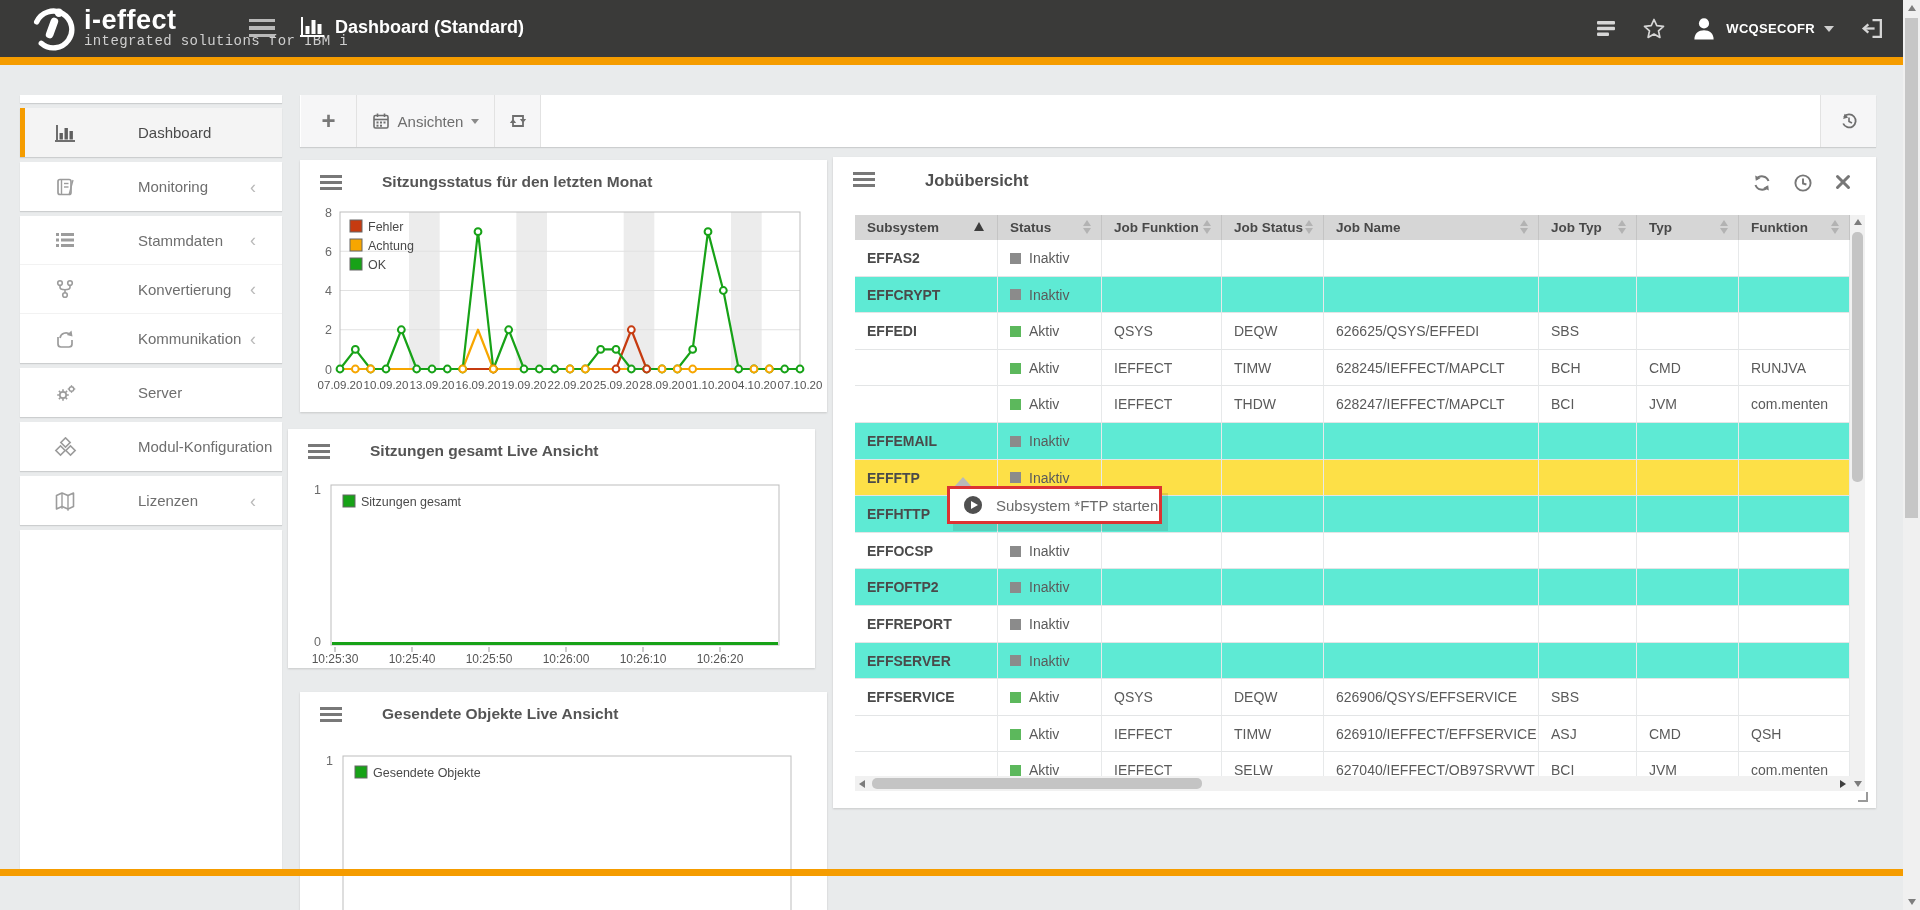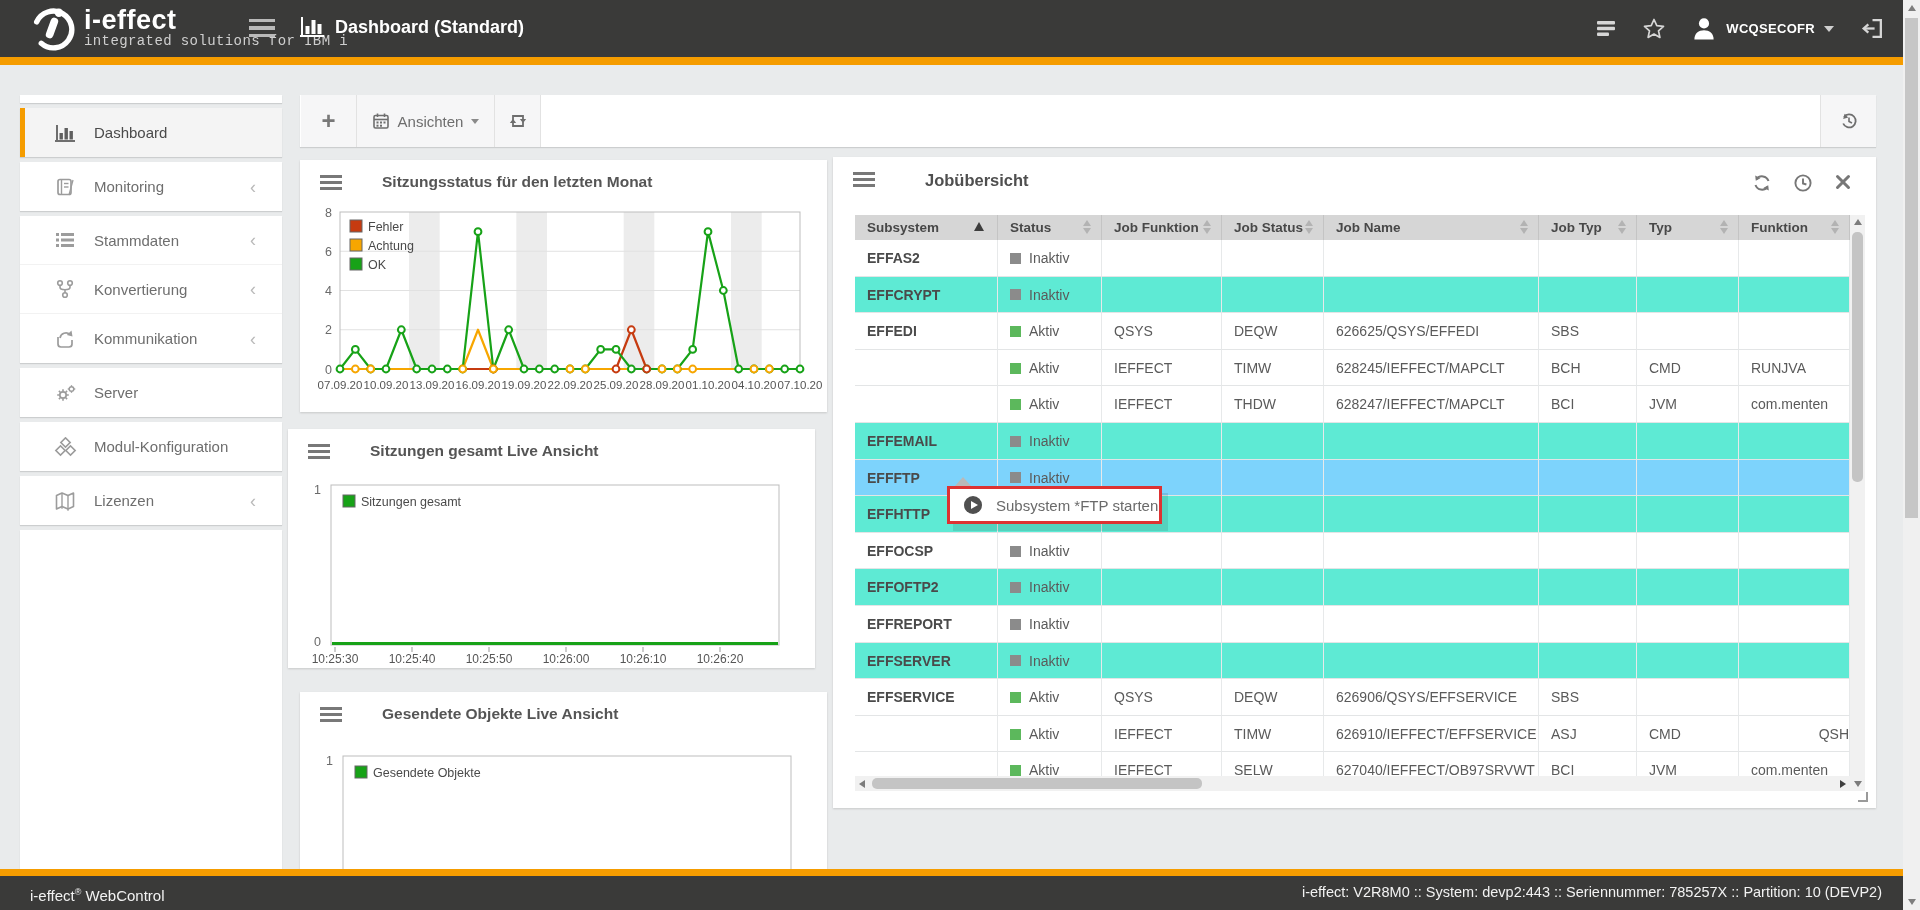--- a/index.html
+++ b/index.html
@@ -23,21 +23,21 @@
   .nav-ic { color:#d6d6d6; cursor:pointer; display:flex; align-items:center; }
   .user-box { display:flex; align-items:center; gap:9px; cursor:pointer; }
   .user-name { color:#fff; font-size:13px; font-weight:bold; letter-spacing:.3px; }
   .caret-down { width:0; height:0; border-left:5px solid transparent; border-right:5px solid transparent; border-top:6px solid #cfcfcf; }
 
   
   .sidebar { position:absolute; left:20px; top:95px; width:262px; height:774px; display:flex; flex-direction:column; gap:5px; }
   .side-section { background:#fff; box-shadow:0 1px 1px rgba(0,0,0,.12); }
   .side-filler-top { height:8px; background:#fff; box-shadow:0 1px 1px rgba(0,0,0,.12); }
   .side-filler-bottom { flex:1; background:#fff; box-shadow:0 1px 1px rgba(0,0,0,.12); }
-  .side-item { position:relative; height:49px; display:flex; align-items:center; padding-left:34px; cursor:pointer; color:#6e6e6e; border-bottom:1px solid #f2f2f2; }
+  .side-item { position:relative; height:49px; display:flex; align-items:center; padding-left:34px; cursor:pointer; color:#6e6e6e; border-bottom:1px solid #f2f2f2;gap:44px; }
   .side-item:last-child { border-bottom:none; }
   .side-item .ic { width:24px; height:20px; margin-right:16px; color:#9c9c9c; flex:0 0 24px; }
   .side-item .lbl { font-size:15px; }
   .side-item .chev { position:absolute; right:26px; color:#b9b9b9; font-size:18px; line-height:18px; }
   .side-item.active { background:#f4f4f4; color:#4a4a4a; }
   .side-item.active::before { content:""; position:absolute; left:0; top:0; bottom:0; width:5px; background:#f59c00; }
   .side-item.active .ic { color:#5f5f5f; }
 
   
   .toolbar { position:absolute; left:300px; top:95px; width:1576px; height:52px; background:#fff; box-shadow:0 1px 1px rgba(0,0,0,.12); }
@@ -67,21 +67,21 @@
   .thead { position:absolute; left:22px; top:58px; width:995px; height:25px; display:flex; background:#d6d6d6; overflow:hidden; }
   .th { position:relative; height:25px; line-height:25px; padding-left:12px; font-size:13.5px; font-weight:bold; color:#484848; border-right:1px solid #c4c4c4; cursor:pointer; flex-shrink:0; white-space:nowrap; }
   .sort-asc { position:absolute; right:13px; top:7px; width:0; height:0; border-left:5.5px solid transparent; border-right:5.5px solid transparent; border-bottom:9px solid #3d3d3d; }
   .sort-both { position:absolute; right:10px; top:5px; }
   .sort-both i { display:block; width:0; height:0; border-left:4.5px solid transparent; border-right:4.5px solid transparent; }
   .sort-both .u { border-bottom:6px solid #b3b3b3; margin-bottom:2px; }
   .sort-both .d { border-top:6px solid #b3b3b3; }
   .tbody { position:absolute; left:22px; top:83px; width:995px; height:536px; overflow:hidden; }
   .trow { display:flex; height:36.6px; background:#fff; cursor:pointer; }
   .trow.g { background:#5eead4; }
-  .trow.y { background:#7dd3fc; }
+  .trow.y { background:#fde047; }
   .td { height:36.6px; line-height:36.6px; padding-left:12px; font-size:14px; color:#5a5a5a; border-right:1px solid #e7e9ea; border-bottom:1px solid #e3e5e6; flex-shrink:0; white-space:nowrap; overflow:hidden; }
   .td.sub { font-weight:bold; color:#4a4a4a; }
   .stat-sq { display:inline-block; width:11px; height:11px; margin-right:8px; vertical-align:middle; position:relative; top:-1px; }
 
   
   .vscroll { position:absolute; left:1017px; top:58px; width:15px; height:576px; background:#f1f1f1; }
   .vs-arrow { position:absolute; left:0; width:15px; height:15px; background:#f1f1f1; cursor:pointer; }
   .vs-arrow i { position:absolute; left:3.5px; width:0; height:0; border-left:4px solid transparent; border-right:4px solid transparent; }
   .vs-up { top:0; } .vs-up i { top:4px; border-bottom:6px solid #7c7c7c; }
   .vs-down { bottom:0; } .vs-down i { top:5px; border-top:6px solid #7c7c7c; }
@@ -643,21 +643,21 @@
           <div class="td" style="width: 111px; flex: 1 1 0%;"></div>
         </div>
         <div class="trow w">
           <div class="td sub" style="width: 143px;"></div>
           <div class="td" style="width: 104px;"><span class="stat-sq" style="background: rgb(92, 184, 92);"></span>Aktiv</div>
           <div class="td" style="width: 120px;">IEFFECT</div>
           <div class="td" style="width: 102px;">TIMW</div>
           <div class="td" style="width: 215px;">626910/IEFFECT/EFFSERVICE</div>
           <div class="td" style="width: 98px;">ASJ</div>
           <div class="td" style="width: 102px;">CMD</div>
-          <div class="td" style="width: 111px; flex: 1 1 0%; text-align: right;">QSH</div>
+          <div class="td" style="width: 111px; flex: 1 1 0%;">QSH</div>
         </div>
         <div class="trow w">
           <div class="td sub" style="width: 143px;"></div>
           <div class="td" style="width: 104px;"><span class="stat-sq" style="background: rgb(92, 184, 92);"></span>Aktiv</div>
           <div class="td" style="width: 120px;">IEFFECT</div>
           <div class="td" style="width: 102px;">SELW</div>
           <div class="td" style="width: 215px;">627040/IEFFECT/OB97SRVWT</div>
           <div class="td" style="width: 98px;">BCI</div>
           <div class="td" style="width: 102px;">JVM</div>
           <div class="td" style="width: 111px; flex: 1 1 0%;">com.menten</div>
@@ -685,24 +685,20 @@
     <div class="resize-handle"></div>
   </section>
 
   <div class="ctx-caret"></div>
   <div class="ctx-menu">
     <span class="play-ic"></span>
     <span class="ctx-label">Subsystem *FTP starten</span>
   </div>
 
   <div class="footer-orange"></div>
-  <footer class="footer">
-    <div class="foot-left"><span>i-effect</span><sup>®</sup> <span>WebControl</span></div>
-    <div class="foot-right">i-effect: V2R8M0  ::  System: devp2:443  ::  Seriennummer: 785257X  ::  Partition: 10 (DEVP2)</div>
-  </footer>
 
   <div class="page-scroll">
     <div class="ps-arrow ps-up">
         <i></i>
       </div>
     <div class="ps-thumb"></div>
     <div class="ps-arrow ps-down">
         <i></i>
       </div>
   </div>

